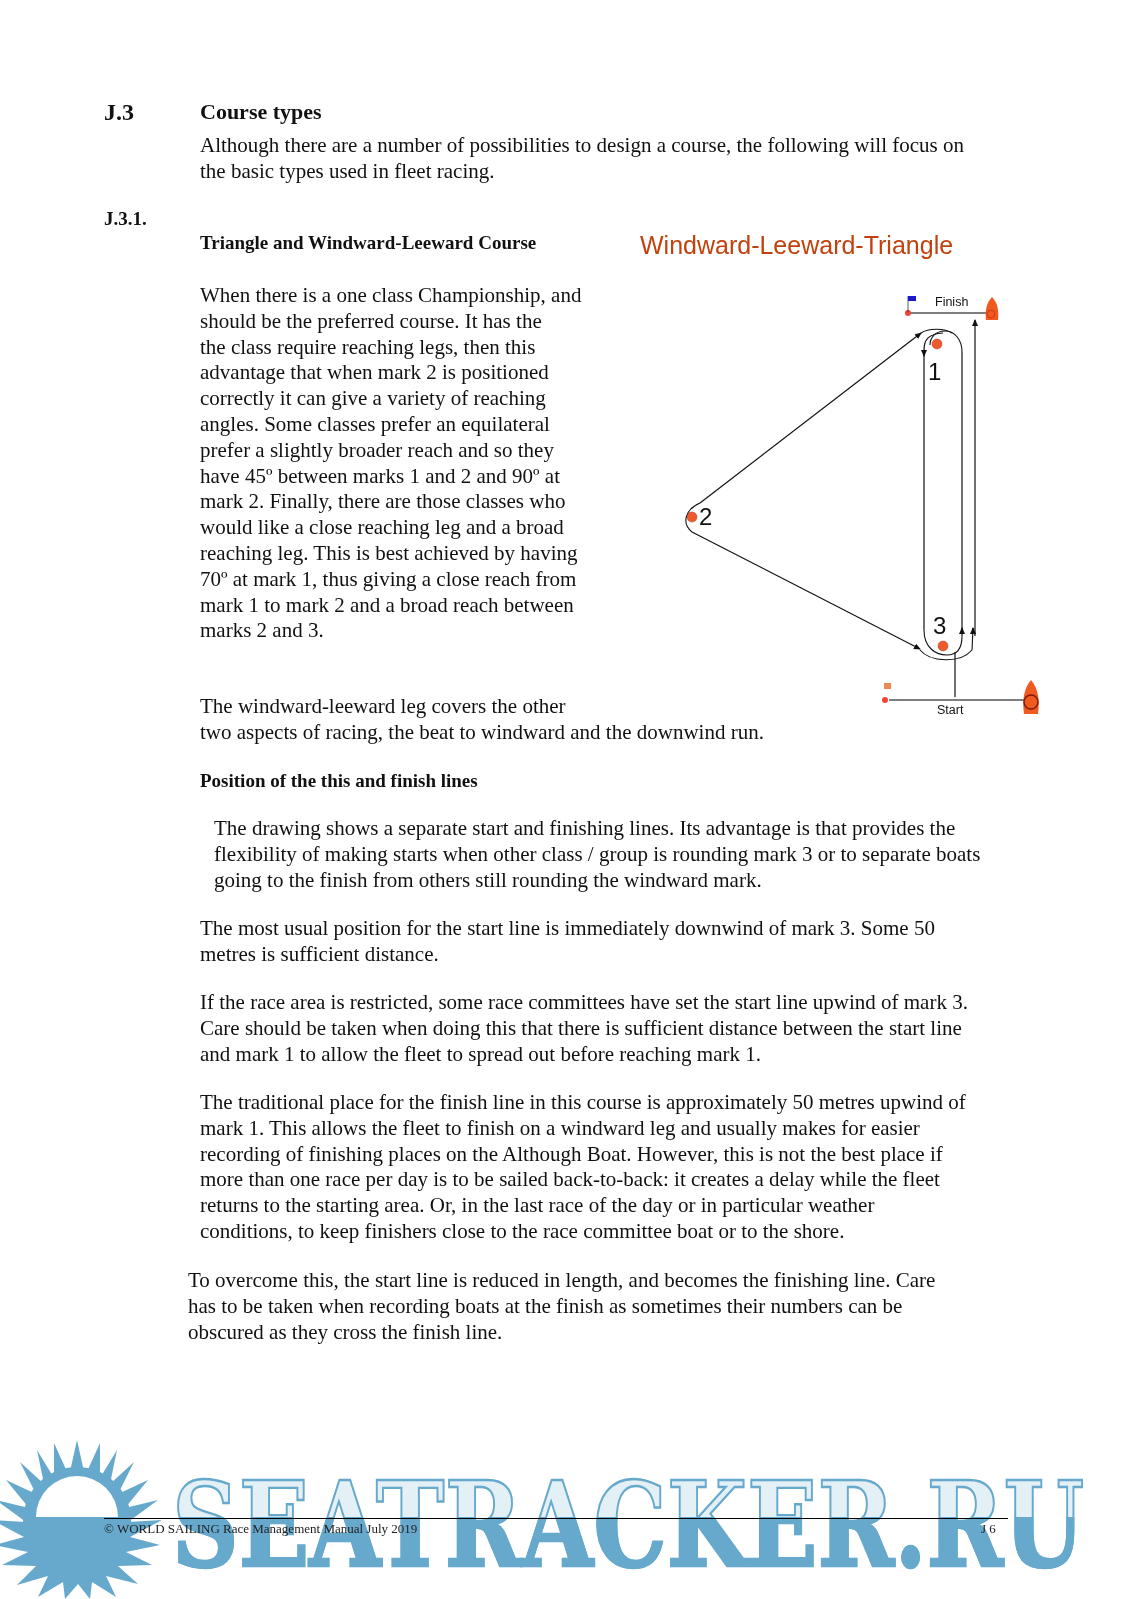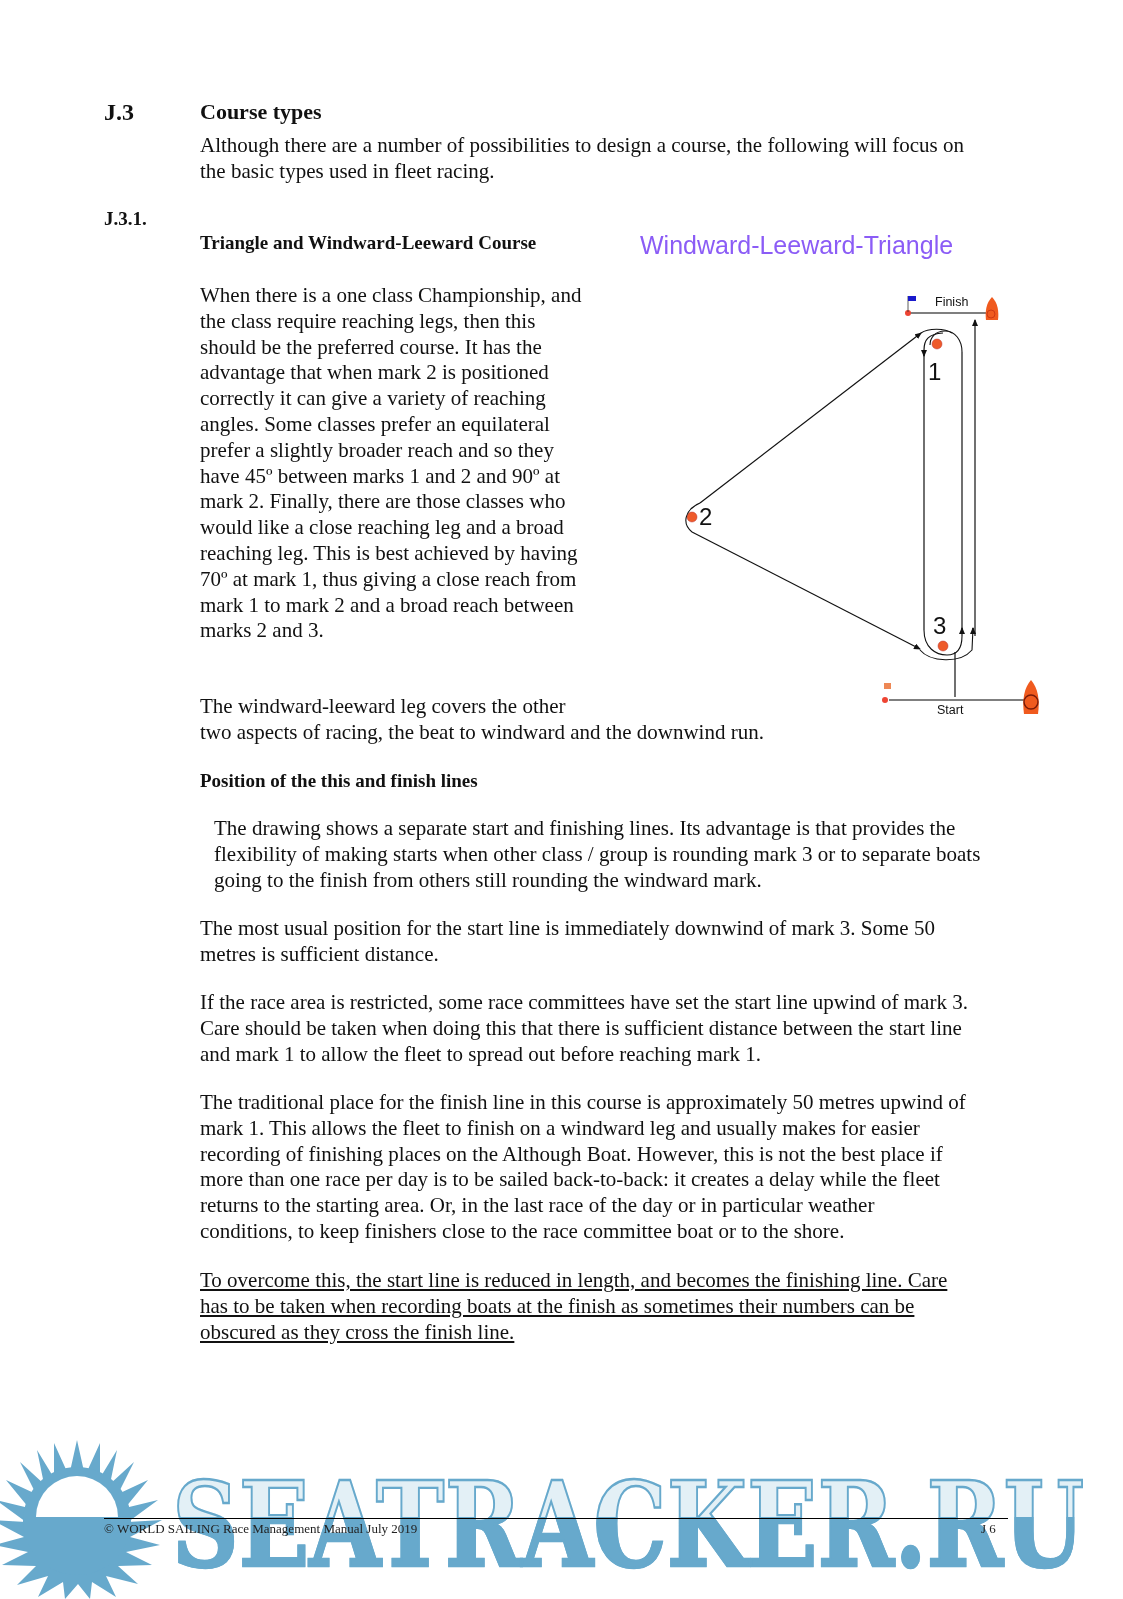--- a/index.html
+++ b/index.html
@@ -9,21 +9,21 @@
   }
   .abs { position: absolute; }
   .h-num { font-weight: bold; font-size: 24px; text-align: center; }
   .h-title { font-weight: bold; font-size: 22px; }
   .sh-num { font-weight: bold; font-size: 19px; }
   .sh-title { font-weight: bold; font-size: 19px; margin-top: 24px; }
   .p { font-size: 21px; line-height: 25.8px; margin: 0; }
   .bold-heading { font-weight: bold; font-size: 19px; }
   .diagram-title {
     font-family: "Liberation Sans", "DejaVu Sans", sans-serif;
-    font-size: 25px; color: #8b5cf6;
+    font-size: 25px; color: #c2410c;
   }
   .footer-line { height: 1px; background: #000; }
   .footer-text { font-size: 13px; color: #222; }
   .watermark { pointer-events: none; }
   .lbl { font-family: "Liberation Sans", "DejaVu Sans", sans-serif; }
 </style>
 </head>
 <body>
 
 <div class="abs h-num" style="left:104px; top:99px;">J.3</div>
@@ -31,22 +31,22 @@
 <div class="abs" style="left:200px; top:133px;">
   <p class="p">Although there are a number of possibilities to design a course, the following will focus on</p>
   <p class="p">the basic types used in fleet racing.</p>
 </div>
 
 <div class="abs sh-num" style="left:104px; top:208px;">J.3.1.</div>
 <div class="abs sh-title" style="left:200px; top:208px;">Triangle and Windward-Leeward Course</div>
 
 <div class="abs" style="left:200px; top:283px; width:430px;">
   <p class="p">When there is a one class Championship, and</p>
+  <p class="p">should be the preferred course. It has the</p>
   <p class="p">the class require reaching legs, then this</p>
-  <p class="p">should be the preferred course. It has the</p>
   <p class="p">advantage that when mark 2 is positioned</p>
   <p class="p">correctly it can give a variety of reaching</p>
   <p class="p">angles. Some classes prefer an equilateral</p>
   <p class="p">prefer a slightly broader reach and so they</p>
   <p class="p">have 45º between marks 1 and 2 and 90º at</p>
   <p class="p">mark 2. Finally, there are those classes who</p>
   <p class="p">would like a close reaching leg and a broad</p>
   <p class="p">reaching leg. This is best achieved by having</p>
   <p class="p">70º at mark 1, thus giving a close reach from</p>
   <p class="p">mark 1 to mark 2 and a broad reach between</p>
@@ -135,21 +135,21 @@
 
 <div class="abs" style="left:200px; top:1090px;">
   <p class="p">The traditional place for the finish line in this course is approximately 50 metres upwind of</p>
   <p class="p">mark 1. This allows the fleet to finish on a windward leg and usually makes for easier</p>
   <p class="p">recording of finishing places on the Although Boat. However, this is not the best place if</p>
   <p class="p">more than one race per day is to be sailed back-to-back: it creates a delay while the fleet</p>
   <p class="p">returns to the starting area. Or, in the last race of the day or in particular weather</p>
   <p class="p">conditions, to keep finishers close to the race committee boat or to the shore.</p>
 </div>
 
-<div class="abs" style="left:200px; top:1268px;text-decoration:underline;">
+<div class="abs" style="left:188px; top:1268px;">
   <p class="p">To overcome this, the start line is reduced in length, and becomes the finishing line. Care</p>
   <p class="p">has to be taken when recording boats at the finish as sometimes their numbers can be</p>
   <p class="p">obscured as they cross the finish line.</p>
 </div>
 
 <svg class="abs watermark" style="left:0; top:1405px;" width="1123" height="194" viewBox="0 1405 1123 194">
   <g fill="#67a9cc">
 
     <polygon points="77,1440 85,1476 100,1443 100,1478 117,1450 110,1484 134,1462 118,1494 148,1480 125,1508 158,1500 128,1522 162,1520 130,1537 160,1545 126,1552 152,1565 118,1566 138,1584 106,1576 116,1597 92,1582 90,1599 78,1584 65,1599 63,1582 38,1597 48,1576 17,1585 36,1566 2,1565 28,1552 -6,1545 24,1537 -8,1520 26,1522 -4,1500 29,1508 6,1480 36,1494 20,1462 44,1484 37,1450 54,1478 54,1443 69,1476"></polygon>
     <circle cx="77" cy="1521" r="54"></circle>

